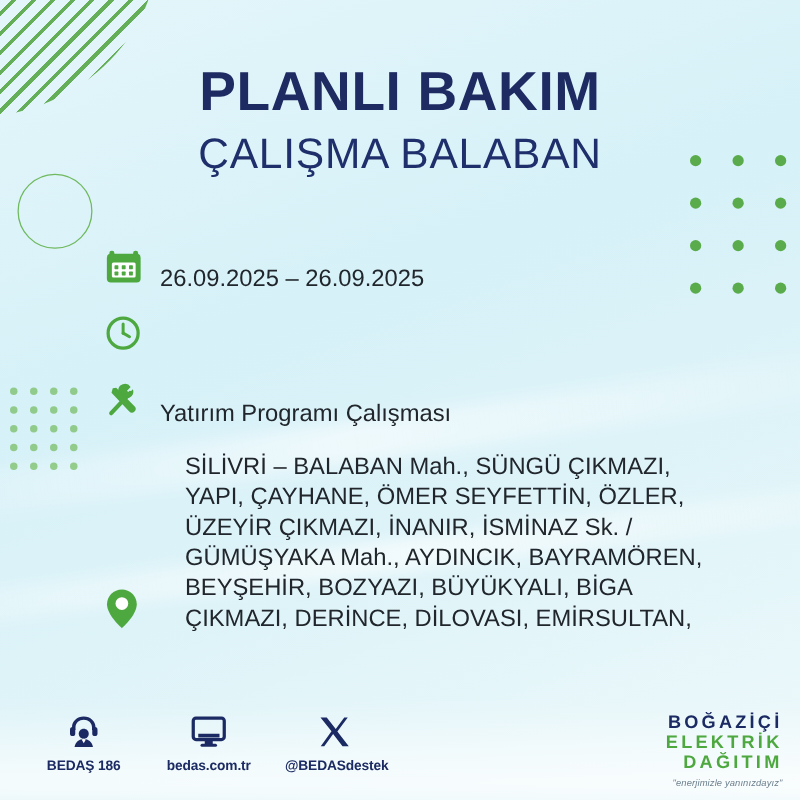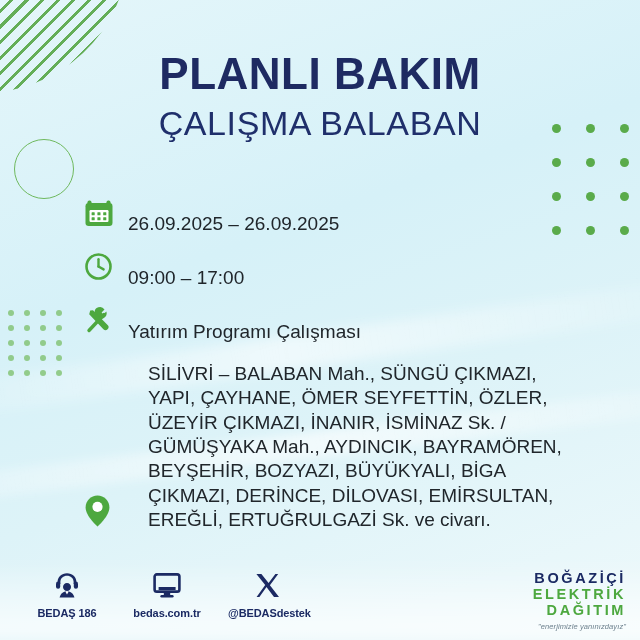--- a/index.html
+++ b/index.html
@@ -156,21 +156,20 @@
     </div>
 
     <div class="row">
       <div class="ico">
         <svg width="29" height="29" viewBox="0 0 29 29">
           <circle cx="14.5" cy="14.5" r="12" fill="none" stroke="#4da83f" stroke-width="2.6"></circle>
           <line x1="14.5" y1="14.5" x2="14.5" y2="7.2" stroke="#4da83f" stroke-width="2.4" stroke-linecap="round"></line>
           <line x1="14.5" y1="14.5" x2="19.6" y2="17.4" stroke="#4da83f" stroke-width="2.4" stroke-linecap="round"></line>
         </svg>
       </div>
-      <div class="txt">09:00 – 17:00</div>
     </div>
 
     <div class="row">
       <div class="ico">
         <svg width="30" height="30" viewBox="0 0 30 30">
           <g stroke="#4da83f" stroke-width="3.4" stroke-linecap="round">
             <line x1="5" y1="24.5" x2="20" y2="8.5"></line>
           </g>
           <path d="M20.5 3.5 L17.6 6.6 L19.3 8.4 L22.3 5.4 A5.4 5.4 0 0 1 16.3 12.6 L14.6 11 L11.6 14 L9.2 11.6 L12.2 8.6 L10.6 6.9 A5.4 5.4 0 0 1 20.5 3.5 Z" fill="#4da83f"></path>
           <path d="M6.2 4.6 L9.0 4.2 L23.6 19.0 A2.9 2.9 0 1 1 19.4 23.2 L5.2 8.2 Z" fill="#4da83f"></path>
@@ -187,21 +186,20 @@
           <circle cx="13.5" cy="12.8" r="5.1" fill="#ffffff"></circle>
         </svg>
       </div>
       <div class="txt">
         <span class="addr-line">SİLİVRİ – BALABAN Mah., SÜNGÜ ÇIKMAZI,</span>
         <span class="addr-line">YAPI, ÇAYHANE, ÖMER SEYFETTİN, ÖZLER,</span>
         <span class="addr-line">ÜZEYİR ÇIKMAZI, İNANIR, İSMİNAZ Sk. /</span>
         <span class="addr-line">GÜMÜŞYAKA Mah., AYDINCIK, BAYRAMÖREN,</span>
         <span class="addr-line">BEYŞEHİR, BOZYAZI, BÜYÜKYALI, BİGA</span>
         <span class="addr-line">ÇIKMAZI, DERİNCE, DİLOVASI, EMİRSULTAN,</span>
-        <span class="addr-line">EREĞLİ, ERTUĞRULGAZİ Sk. ve civarı.</span>
       </div>
     </div>
 
   </div>
 
   <div class="footer">
 
     <div class="contacts">
 
       <div class="contact">

